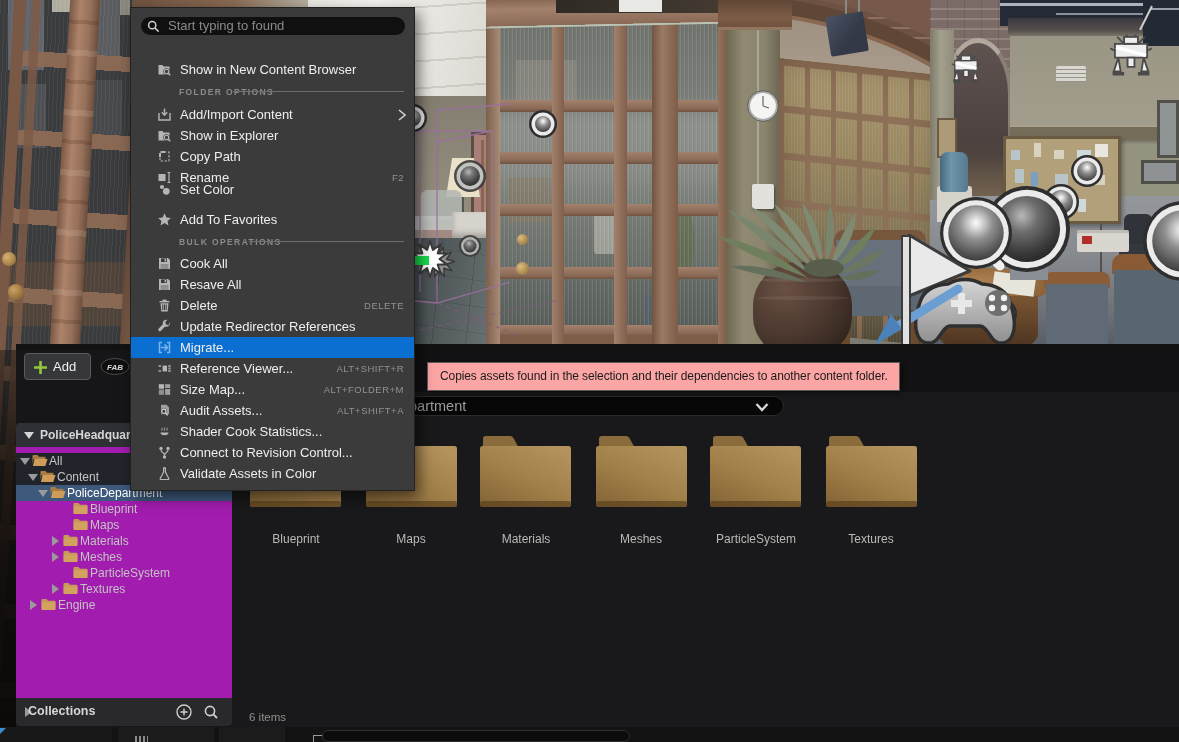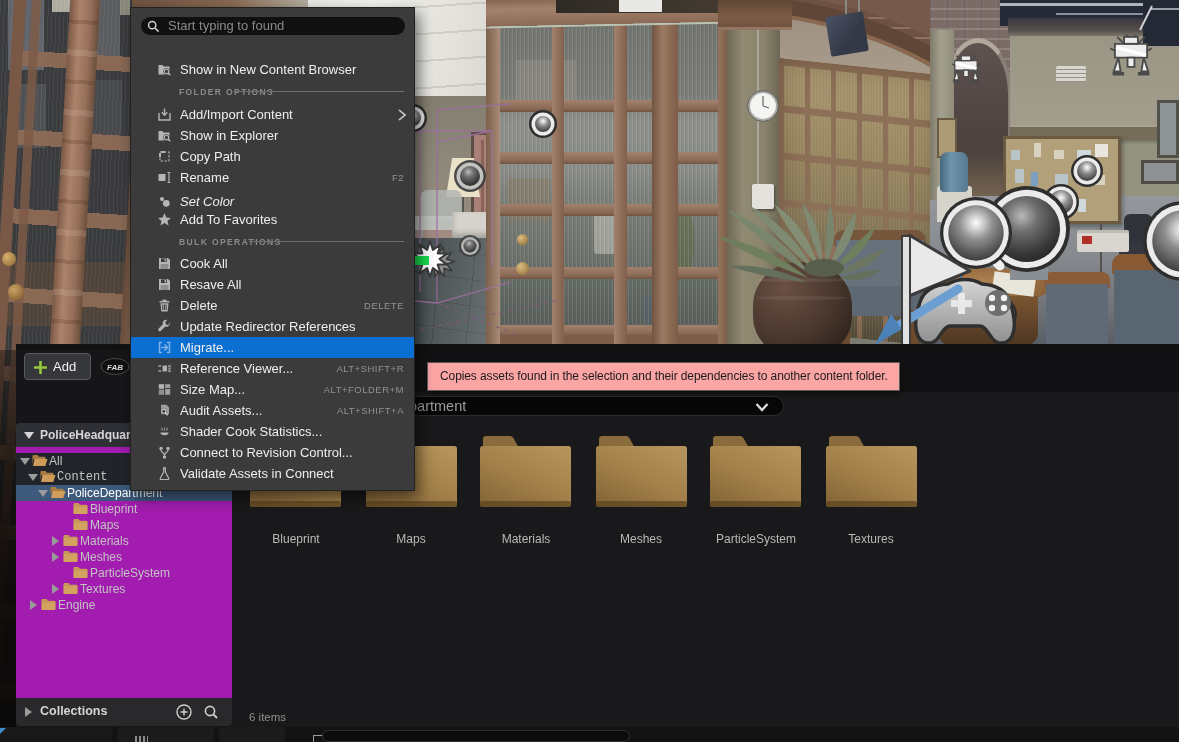--- a/index.html
+++ b/index.html
@@ -358,21 +358,21 @@
       </div>
       <div class="abs" style="left:0; top:97px; width:216px; height:251px; background:#a21caf;">
         <div class="treerow" style="top:6px; background:#21252b;">
             <div class="arrow-d" style="left:4px; top:5px;"></div>
             <span style="position:absolute; left:16px; top:1px;"><svg width="16" height="13" viewBox="0 0 16 13">
                 <path d="M.5 2 a1 1 0 0 1 1-1 h4 l1.4 1.8 h5.6 a1 1 0 0 1 1 1 V5 h-12 l-1 5 z" fill="#a87c42"></path>
                 <path d="M2.5 5 h13 l-2.2 7 h-12.3 z" fill="#cf9c5a"></path>
               </svg></span>
             <span class="lbl" style="left:33px; color:#c3c3c3;">All</span>
           </div>
-          <div class="treerow" style="top:22px; background:#21252b;font-family:Liberation Mono, monospace;">
+          <div class="treerow" style="top:22px; background:#21252b;">
             <div class="arrow-d" style="left:12px; top:5px;"></div>
             <span style="position:absolute; left:24px; top:1px;"><svg width="16" height="13" viewBox="0 0 16 13">
                 <path d="M.5 2 a1 1 0 0 1 1-1 h4 l1.4 1.8 h5.6 a1 1 0 0 1 1 1 V5 h-12 l-1 5 z" fill="#a87c42"></path>
                 <path d="M2.5 5 h13 l-2.2 7 h-12.3 z" fill="#cf9c5a"></path>
               </svg></span>
             <span class="lbl" style="left:41px; color:#c3c3c3;">Content</span>
           </div>
           <div class="treerow" style="top:38px; background:#3d5a7c;">
             <div class="arrow-d" style="left:22px; top:5px;"></div>
             <span style="position:absolute; left:34px; top:1px;"><svg width="16" height="13" viewBox="0 0 16 13">
@@ -430,21 +430,21 @@
             <div class="arrow-r" style="left:14px; top:3px;"></div>
             <span style="position:absolute; left:25px; top:1px;"><svg width="15" height="13" viewBox="0 0 15 13">
                 <path d="M.5 2 a1 1 0 0 1 1-1 h4 l1.4 1.8 h6.6 a1 1 0 0 1 1 1 V11 a1 1 0 0 1 -1 1 h-12 a1 1 0 0 1 -1 -1 z" fill="#c9995a"></path>
                 <path d="M.5 4.5 h14 V11 a1 1 0 0 1 -1 1 h-12 a1 1 0 0 1 -1 -1 z" fill="#dcaa65" opacity=".55"></path>
               </svg></span>
             <span class="lbl" style="left:42px; color:#c3c3c3;">Engine</span>
           </div>
       </div>
       <div class="abs" style="left:0; top:348px; width:216px; height:28px; background:#29292c; border-radius:0 0 4px 4px;">
         <div class="arrow-r" style="left:9px; top:9px;"></div>
-        <span style="position:absolute;left:24px;top:6px;font-size:12.5px;font-weight:bold;color:#d6d6d6;">Collections</span>
+        <span style="position:absolute;left:12px;top:6px;font-size:12.5px;font-weight:bold;color:#d6d6d6;">Collections</span>
         <svg style="position:absolute;left:160px;top:6px;" width="16" height="16">
             <circle cx="8" cy="8" r="7" fill="none" stroke="#cfcfcf" stroke-width="1.4"></circle>
             <path d="M8 4.5 v7 M4.5 8 h7" stroke="#cfcfcf" stroke-width="1.4"></path>
           </svg>
         <svg style="position:absolute;left:187px;top:6px;" width="16" height="16">
             <circle cx="7" cy="7" r="4.6" fill="none" stroke="#cfcfcf" stroke-width="1.6"></circle>
             <path d="M10.4 10.4 L14 14" stroke="#cfcfcf" stroke-width="1.8"></path>
           </svg>
       </div>
     </div>
@@ -602,21 +602,21 @@
       </div>
     <div class="mi" style="top:158.5px;">
         <span class="ico"><svg width="15" height="15" viewBox="0 0 15 15">
             <rect x="1.5" y="4" width="7" height="7" fill="#b5b5b5"></rect>
             <path d="M10.5 2.5 h3 M12 2.5 v10 M10.5 12.5 h3" stroke="#b5b5b5" stroke-width="1.2" fill="none"></path>
             <rect x="9.4" y="4" width="1.6" height="7" fill="#3b3b3b"></rect>
           </svg></span>
         <span class="txt">Rename</span>
         <span class="sc">F2</span>
       </div>
-    <div class="mi" style="top:183px;font-style:italic;">
+    <div class="mi" style="top:171px;">
         <span class="ico"><svg width="15" height="15" viewBox="0 0 15 15">
             <circle cx="5" cy="5" r="2.1" fill="#b5b5b5"></circle>
             <circle cx="9.3" cy="9.3" r="3.4" fill="#b5b5b5"></circle>
           </svg></span>
         <span class="txt">Set Color</span>
       </div>
     <div class="mi" style="top:200.5px;">
         <span class="ico"><svg width="15" height="15" viewBox="0 0 15 15">
             <path d="M7.5 1.2 L9.4 5.4 L13.9 5.9 L10.5 8.9 L11.5 13.4 L7.5 11 L3.5 13.4 L4.5 8.9 L1.1 5.9 L5.6 5.4 Z" fill="#b5b5b5"></path>
           </svg></span>
@@ -713,21 +713,21 @@
         <span class="ico"><svg width="15" height="15" viewBox="0 0 15 15">
             <path d="M3.5 8.5 h8 a4 2.8 0 0 1 -8 0 z" fill="#b5b5b5"></path>
             <path d="M5 6.5 c-.8 -1 .8 -1.6 0 -2.8 M7.5 6.5 c-.8 -1 .8 -1.6 0 -2.8 M10 6.5 c-.8 -1 .8 -1.6 0 -2.8" stroke="#b5b5b5" stroke-width="1" fill="none"></path>
           </svg></span>
         <span class="txt">Shader Cook Statistics...</span>
       </div>
     <div class="mi" style="top:454.5px;">
         <span class="ico"><svg width="15" height="15" viewBox="0 0 15 15">
             <path d="M6 1.8 h3 M6.6 2 v4 L3.2 12.4 a.8.8 0 0 0 .7 1.1 h7.2 a.8.8 0 0 0 .7 -1.1 L8.4 6 V2" fill="none" stroke="#b5b5b5" stroke-width="1.2"></path>
           </svg></span>
-        <span class="txt">Validate Assets in Connect</span>
+        <span class="txt">Validate Assets in Color</span>
       </div>
   </div>
 
   <div class="abs" style="left:0; top:727px; width:1179px; height:15px; background:#131313; z-index:50;">
     <div class="abs" style="left:0;top:0;width:112px;height:15px;background:#181818;"></div>
     <div class="abs" style="left:0;top:1px;width:0;height:0;border-top:6px solid #3f8cca;border-right:6px solid transparent;"></div>
     <div class="abs" style="left:118px;top:0;width:96px;height:15px;background:#1b1b1b;"></div>
     <div class="abs" style="left:135px;top:9px;width:13px;height:6px;background:repeating-linear-gradient(90deg,#8a8a8a 0 2px,transparent 2px 4px);"></div>
     <div class="abs" style="left:219px;top:0;width:66px;height:15px;background:#1b1b1b;"></div>
     <div class="abs" style="left:313px;top:8px;width:15px;height:7px;border:1.5px solid #9a9a9a;border-bottom:none;"></div>

